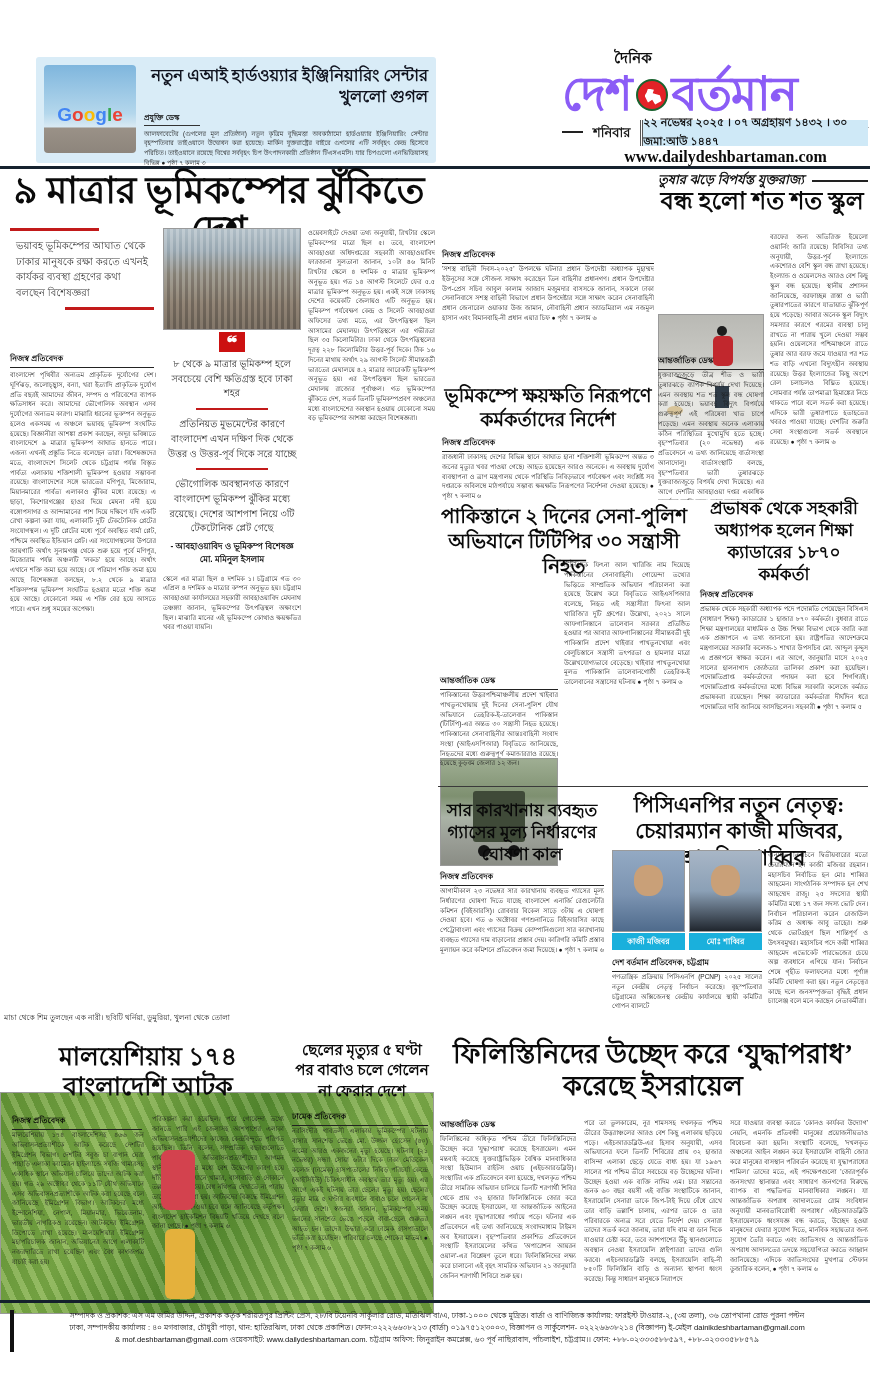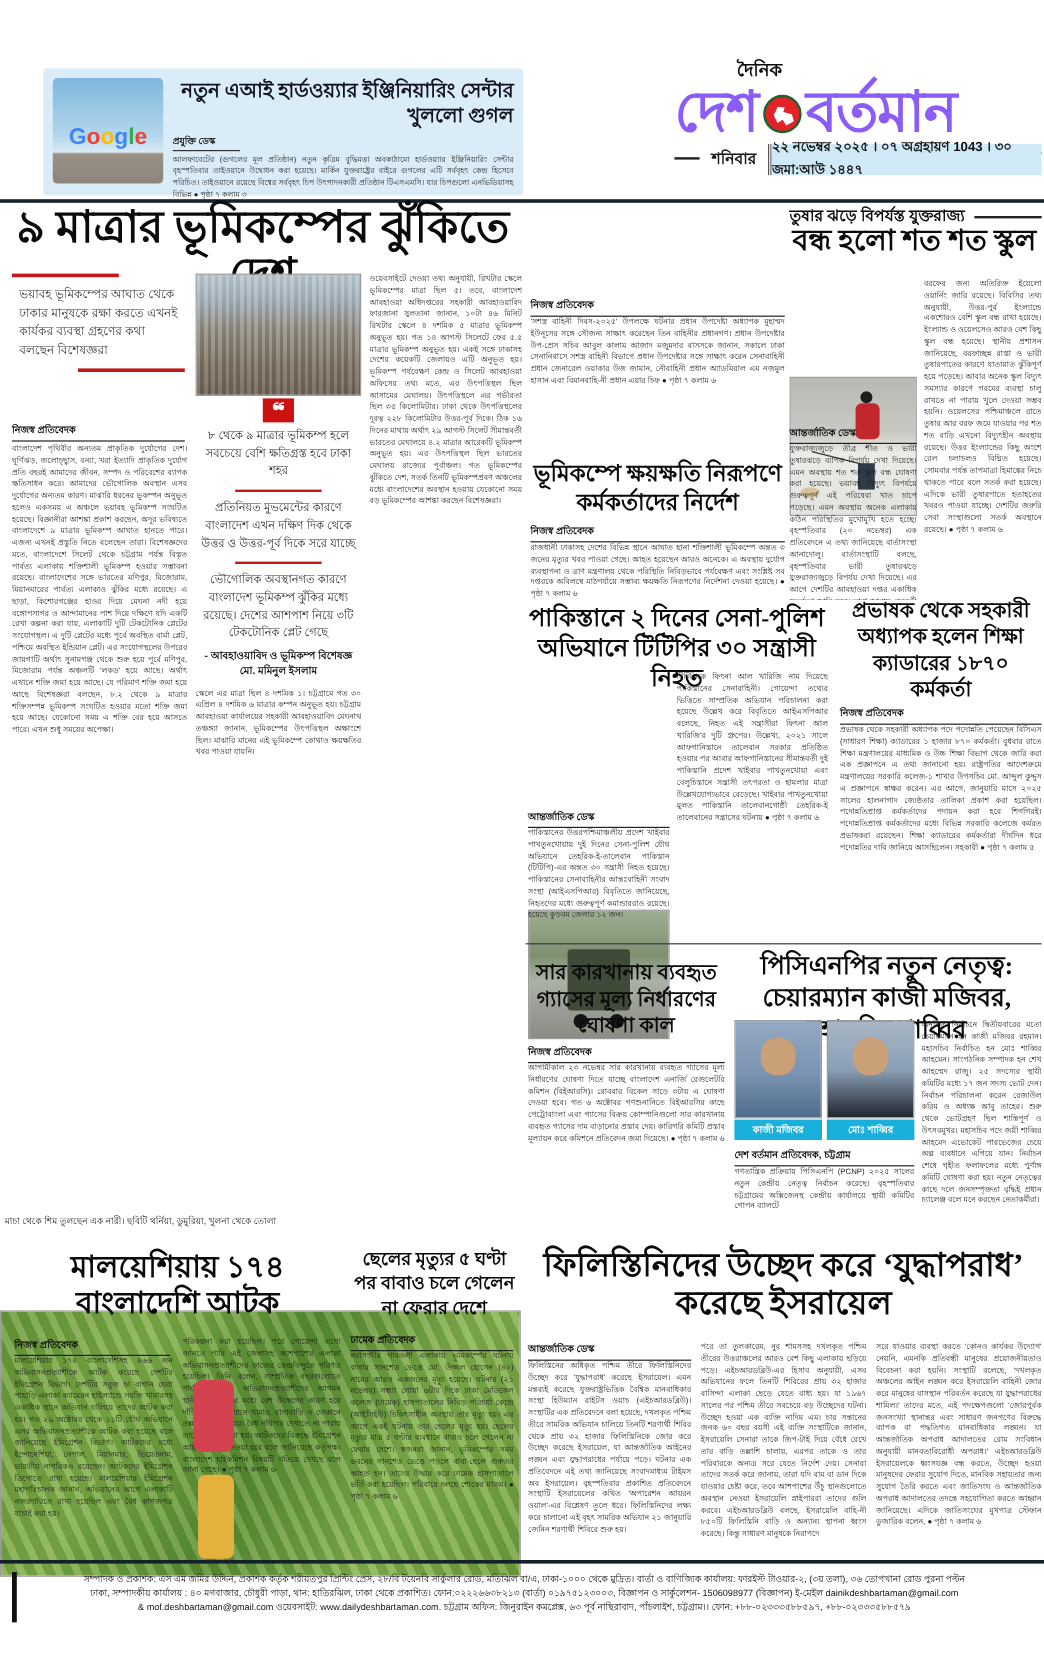--- a/index.html
+++ b/index.html
@@ -79,21 +79,21 @@
   .caption-bar { background:#1ab0dc; color:#ffffff; font-weight:bold; font-size:8px; text-align:center;
                  padding:2px 0; margin-top:1px; }
 
   
   .quote-icon { width:26px; height:20px; background:#cc1111; color:#fff; font-weight:bold; font-size:15px;
                 display:flex; align-items:center; justify-content:center; margin:2px auto 5px auto; }
   .pull-quote { font-size:9.5px; line-height:1.55; text-align:center; color:#2e2e2e; }
   .q-divider { width:72px; height:2px; background:#c21a1a; margin:7px auto; }
   .q-attrib { font-weight:bold; font-size:8.5px; text-align:center; color:#111; margin-top:4px; line-height:1.5; }
 
-  .kicker { display:flex; align-items:center; font-weight:bold; font-size:13px; color:#0d0d0d; }
+  .kicker { display:flex; align-items:center; font-weight:bold; font-size:13px; color:#0d0d0d;font-style:italic; }
   .kicker .k-line { flex:1; border-top:2px solid #222; margin-left:8px; }
 
   .photo-caption { font-size:7.5px; color:#222; }
 
   
   .footer-rule { background:#14202c; }
   .footer-bar { background:#111; }
   .footer-text { font-size:7.6px; line-height:1.6; text-align:center; color:#111; }
 </style>
 </head>
@@ -124,22 +124,23 @@
       <span class="mast-big">বর্তমান</span>
     </div>
     <div class="mast-tagline">
       <span class="tl-line"></span>
       <span class="tl-text">সত্যের পথে অবিচল</span>
     </div>
   </div>
 
   <div class="abs date-row" style="left:583px; top:120px; width:285px;">
     <div class="date-day">শনিবার</div>
-    <div class="date-main">২২ নভেম্বর ২০২৫ । ০৭ অগ্রহায়ণ 1043 । ৩০ জমা:আউ ১৪৪৭</div>
-  </div>
+    <div class="date-main">২২ নভেম্বর ২০২৫ । ০৭ অগ্রহায়ণ ১৪৩২ । ৩০ জমা:আউ ১৪৪৭</div>
+  </div>
+  <div class="abs site-url" style="left:583px; top:148px; width:285px;">www.dailydeshbartaman.com</div>
 
   <div class="abs top-rule" style="left:0; top:166px; width:870px; height:3px;"></div>
 
   <div class="abs headline" style="left:2px; top:172px; width:434px; font-size:37px; line-height:1.05;">৯ মাত্রার ভূমিকম্পের ঝুঁকিতে দেশ</div>
 
   <div class="abs standfirst" style="left:10px; top:228px; width:144px;">ভয়াবহ ভূমিকম্পের আঘাত থেকে ঢাকার মানুষকে রক্ষা করতে এখনই কার্যকর ব্যবস্থা গ্রহণের কথা বলছেন বিশেষজ্ঞরা</div>
   <div class="abs byline" style="left:10px; top:352px; width:144px;">নিজস্ব প্রতিবেদক</div>
   <div class="abs body-text" style="left:10px; top:370px; width:146px; height:406px;">বাংলাদেশ পৃথিবীর অন্যতম প্রাকৃতিক দুর্যোগের দেশ। ঘূর্ণিঝড়, জলোচ্ছ্বাস, বন্যা, খরা ইত্যাদি প্রাকৃতিক দুর্যোগ প্রতি বছরই আমাদের জীবন, সম্পদ ও পরিবেশের ব্যাপক ক্ষতিসাধন করে। আমাদের ভৌগোলিক অবস্থান এসব দুর্যোগের অন্যতম কারণ। মাঝারি ধরনের ভূকম্পন অনুভূত হলেও একসময় এ অঞ্চলে ভয়াবহ ভূমিকম্প সংঘটিত হয়েছে। বিজ্ঞানীরা আশঙ্কা প্রকাশ করছেন, অদূর ভবিষ্যতে বাংলাদেশে ৯ মাত্রার ভূমিকম্প আঘাত হানতে পারে। এজন্য এখনই প্রস্তুতি নিতে বলেছেন তারা। বিশেষজ্ঞদের মতে, বাংলাদেশে সিলেট থেকে চট্টগ্রাম পর্যন্ত বিস্তৃত পার্বত্য এলাকায় শক্তিশালী ভূমিকম্প হওয়ার সম্ভাবনা রয়েছে। বাংলাদেশের সঙ্গে ভারতের মণিপুর, মিজোরাম, মিয়ানমারের পার্বত্য এলাকাও ঝুঁকির মধ্যে রয়েছে। এ ছাড়া, কিশোরগঞ্জের হাওর দিয়ে মেঘনা নদী হয়ে বঙ্গোপসাগর ও আন্দামানের পাশ দিয়ে দক্ষিণে যদি একটি রেখা কল্পনা করা যায়, এলাকাটি দুটি টেকটোনিক প্লেটের সংযোগস্থল। এ দুটি প্লেটের মধ্যে পূর্বে অবস্থিত বার্মা প্লেট, পশ্চিমে অবস্থিত ইন্ডিয়ান প্লেট। এর সংযোগস্থলের উপরের জায়গাটি অর্থাৎ সুনামগঞ্জ থেকে শুরু হয়ে পূর্বে মণিপুর, মিজোরাম পর্যন্ত অঞ্চলটি 'লকড' হয়ে আছে। অর্থাৎ এখানে শক্তি জমা হয়ে আছে। যে পরিমাণ শক্তি জমা হয়ে আছে বিশেষজ্ঞরা বলছেন, ৮.২ থেকে ৯ মাত্রার শক্তিসম্পন্ন ভূমিকম্প সংঘটিত হওয়ার মতো শক্তি জমা হয়ে আছে। যেকোনো সময় এ শক্তি বের হয়ে আসতে পারে। এখন শুধু সময়ের অপেক্ষা।</div>
 
   <div class="abs" style="left:163px; top:228px; width:138px;">
@@ -236,17 +237,17 @@
   <div class="abs headline" style="left:438px; top:1038px; width:430px; font-size:27px; line-height:1.2;">ফিলিস্তিনিদের উচ্ছেদ করে ‘যুদ্ধাপরাধ’ করেছে ইসরায়েল</div>
   <div class="abs byline" style="left:440px; top:1118px; width:136px;">আন্তর্জাতিক ডেস্ক</div>
   <div class="abs body-text" style="left:440px; top:1134px; width:136px; height:156px;">ফিলিস্তিনের অধিকৃত পশ্চিম তীরে ফিলিস্তিনিদের উচ্ছেদ করে 'যুদ্ধাপরাধ' করেছে ইসরায়েল। এমন মন্তব্যই করেছে যুক্তরাষ্ট্রভিত্তিক বৈশ্বিক মানবাধিকার সংস্থা হিউম্যান রাইটস ওয়াচ (এইচআরডব্লিউ)। সংস্থাটির এক প্রতিবেদনে বলা হয়েছে, দখলকৃত পশ্চিম তীরে সামরিক অভিযান চালিয়ে তিনটি শরণার্থী শিবির থেকে প্রায় ৩২ হাজার ফিলিস্তিনিকে জোর করে উচ্ছেদ করেছে ইসরায়েল, যা আন্তর্জাতিক আইনের লঙ্ঘন এবং যুদ্ধাপরাধের পর্যায়ে পড়ে। ঘটনার এক প্রতিবেদনে এই তথ্য জানিয়েছে সংবাদমাধ্যম টাইমস অব ইসরায়েল। বৃহস্পতিবার প্রকাশিত প্রতিবেদনে সংস্থাটি ইসরায়েলের কথিত 'অপারেশন আয়রন ওয়াল'-এর বিশ্লেষণ তুলে ধরে। ফিলিস্তিনিদের লক্ষ্য করে চালানো এই বৃহৎ সামরিক অভিযান ২১ জানুয়ারি জেনিন শরণার্থী শিবিরে শুরু হয়।</div>
   <div class="abs body-text" style="left:584px; top:1118px; width:138px; height:172px;">পরে তা তুলকারেম, নুর শামসসহ দখলকৃত পশ্চিম তীরের উত্তরাঞ্চলের আরও বেশ কিছু এলাকায় ছড়িয়ে পড়ে। এইচআরডব্লিউ-এর হিসাব অনুযায়ী, এসব অভিযানের ফলে তিনটি শিবিরের প্রায় ৩২ হাজার বাসিন্দা এলাকা ছেড়ে যেতে বাধ্য হয়। যা ১৯৬৭ সালের পর পশ্চিম তীরে সবচেয়ে বড় উচ্ছেদের ঘটনা। উচ্ছেদ হওয়া এক ব্যক্তি নাদিম এম। চার সন্তানের জনক ৬০ বছর বয়সী এই ব্যক্তি সংস্থাটিকে জানান, ইসরায়েলি সেনারা তাকে জিপ-টাই দিয়ে বেঁধে রেখে তার বাড়ি তল্লাশি চালায়, এরপর তাকে ও তার পরিবারকে অন্যত্র সরে যেতে নির্দেশ দেয়। সেনারা তাদের সতর্ক করে জানায়, তারা যদি বাম বা ডান দিকে যাওয়ার চেষ্টা করে, তবে আশপাশের উঁচু স্থানগুলোতে অবস্থান নেওয়া ইসরায়েলি স্নাইপাররা তাদের গুলি করবে। এইচআরডব্লিউ বলছে, ইসরায়েলি বাহি-নী ৮৫০টি ফিলিস্তিনি বাড়ি ও অন্যান্য স্থাপনা ধ্বংস করেছে। কিন্তু সাধারণ মানুষকে নিরাপদে</div>
   <div class="abs body-text" style="left:730px; top:1118px; width:138px; height:172px;">সরে যাওয়ার ব্যবস্থা করতে 'কোনও কার্যকর উদ্যোগ' নেয়নি, এমনকি প্রতিবন্ধী মানুষের প্রয়োজনীয়তাও বিবেচনা করা হয়নি। সংস্থাটি বলেছে, 'দখলকৃত অঞ্চলের আইন লঙ্ঘন করে ইসরায়েলি বাহিনী জোর করে মানুষের বাসস্থান পরিবর্তন করেছে যা যুদ্ধাপরাধের শামিল।' তাদের মতে, এই পদক্ষেপগুলো 'জোরপূর্বক জনসংখ্যা স্থানান্তর এবং সাধারণ জনগণের বিরুদ্ধে ব্যাপক বা পদ্ধতিগত মানবাধিকার লঙ্ঘন। যা আন্তর্জাতিক অপরাধ আদালতের রোম সংবিধান অনুযায়ী মানবতাবিরোধী অপরাধ।' এইচআরডব্লিউ ইসরায়েলকে ধ্বংসযজ্ঞ বন্ধ করতে, উচ্ছেদ হওয়া মানুষদের ফেরার সুযোগ দিতে, মানবিক সহায়তার জন্য সুযোগ তৈরি করতে এবং জাতিসংঘ ও আন্তর্জাতিক অপরাধ আদালতের তদন্তে সহযোগিতা করতে আহ্বান জানিয়েছে। এদিকে জাতিসংঘের মুখপাত্র স্টেফান ডুজারিক বলেন, ● পৃষ্ঠা ৭ কলাম ৬</div>
 
   <div class="abs footer-rule" style="left:0; top:1300px; width:870px; height:3px;"></div>
   <div class="abs footer-bar" style="left:10px; top:1310px; width:4px; height:42px;"></div>
   <div class="abs footer-text" style="left:24px; top:1310px; width:826px;">
     <div>সম্পাদক ও প্রকাশক: এস এম জমির উদ্দিন, প্রকাশক কর্তৃক শরীয়তপুর প্রিন্টিং প্রেস, ২৮/বি টয়েনবি সার্কুলার রোড, মতিঝিল বা/এ, ঢাকা-১০০০ থেকে মুদ্রিত। বার্তা ও বাণিজ্যিক কার্যালয়: ফারইস্ট টাওয়ার-২, (৩য় তলা), ৩৬ তোপখানা রোড পুরনা পল্টন</div>
-    <div>ঢাকা, সম্পাদকীয় কার্যালয় : ৪০ মগবাজার, চৌধুরী পাড়া, থান: হাতিরঝিল, ঢাকা থেকে প্রকাশিত। ফোন:০২২২৬৬৩৮২১৩ (বার্তা) ০১৯৭৫১২৩০০৩, বিজ্ঞাপন ও সার্কুলেশন- 1506098977 (বিজ্ঞাপন) ই-মেইল dainikdeshbartaman@gmail.com</div>
+    <div>ঢাকা, সম্পাদকীয় কার্যালয় : ৪০ মগবাজার, চৌধুরী পাড়া, থান: হাতিরঝিল, ঢাকা থেকে প্রকাশিত। ফোন:০২২২৬৬৩৮২১৩ (বার্তা) ০১৯৭৫১২৩০০৩, বিজ্ঞাপন ও সার্কুলেশন- ০২২২৬৬৩৮২১৪ (বিজ্ঞাপন) ই-মেইল dainikdeshbartaman@gmail.com</div>
     <div>&amp; mof.deshbartaman@gmail.com ওয়েবসাইট: www.dailydeshbartaman.com. চট্টগ্রাম অফিস: জিনুরাইন কমপ্লেক্স, ৬৩ পূর্ব নাছিরাবাদ, পাঁচলাইশ, চট্টগ্রাম।। ফোন: +৮৮-০২৩৩৩৫৮৮৫৯৭, +৮৮-০২৩৩৩৫৮৮৫৭৯</div>
   </div>
 
 </div>
 
 </body></html>

